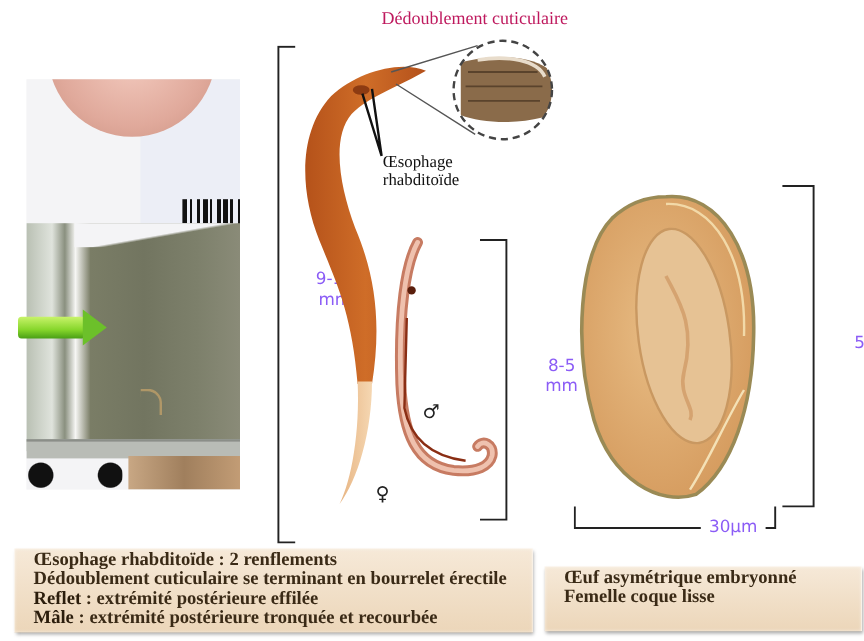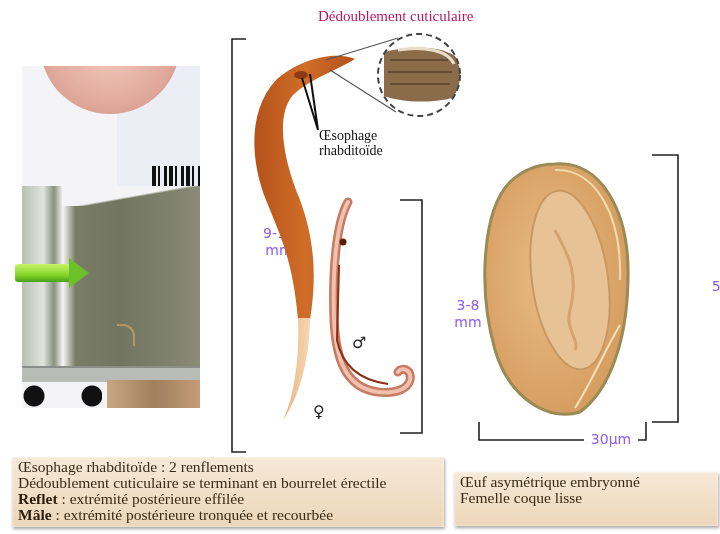--- a/index.html
+++ b/index.html
@@ -33,21 +33,21 @@
   .bar-text { font-family:"DejaVu Sans", sans-serif; font-size:14px; color:#8b5cf6; text-align:center; line-height:17px; background:#fff;margin-left:48px; }
 
   
   .callout-title { left:318px; top:8px; font-size:15px; color:#be185d; }
   .ann { left:319px; top:128px; font-size:14px; line-height:15px; color:#111; text-align:left; }
   .sym { font-family:"DejaVu Sans", sans-serif; font-size:16px; color:#222; }
 
   
   .textbox { background:linear-gradient(180deg,#f6e9d8 0%,#ecd6b9 100%);
              box-shadow:1px 2px 3px rgba(0,0,0,.35), inset 0 0 3px rgba(255,255,255,.7);
-             color:#3a2a16; font-size:15.5px; line-height:16px; padding:2px 6px; box-sizing:border-box; }
+             color:#3a2a16; font-size:15.5px; line-height:16px; padding:2px 16px; box-sizing:border-box;font-weight:bold; }
   .textbox b { color:#2b1d0c; }
   .line { white-space:nowrap; }
 </style>
 </head>
 <body>
 
 <div class="abs photo">
   <div class="abs label-sheet"></div>
   <div class="abs barcode"></div>
   <div class="abs finger"></div>
@@ -113,21 +113,21 @@
   <div>Œsophage</div>
   <div>rhabditoïde</div>
 </div>
 <div class="abs sym" style="left:313px;top:402px">♀</div>
 <div class="abs sym" style="left:352px;top:333px">♂</div>
 
 <svg class="abs" style="left:398px;top:199px" width="28" height="236">
   <path d="M2 1 H24 V234 H2" fill="none" stroke="#222" stroke-width="1.6"></path>
 </svg>
 <div class="abs bar-text" style="left:397px;top:297px;width:46px">
-  <div>3-8</div>
+  <div>8-5</div>
   <div>mm</div>
 </div>
 
 <svg class="abs" style="left:470px;top:150px" width="180" height="280">
   <defs>
     <radialGradient id="egg" cx="0.45" cy="0.45" r="0.6">
       <stop offset="0" stop-color="#e8bd85"></stop>
         <stop offset="1" stop-color="#d59b5e"></stop>
     </radialGradient>
   </defs>

